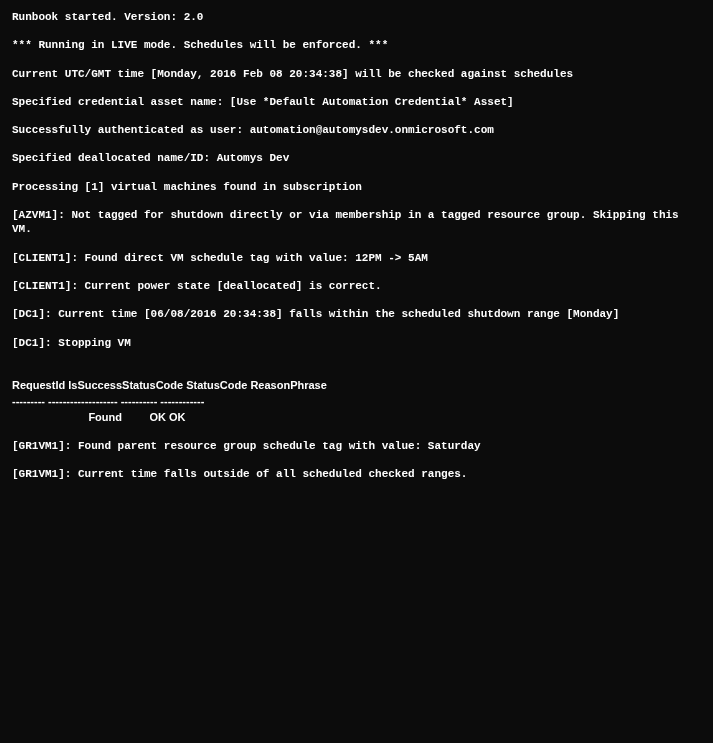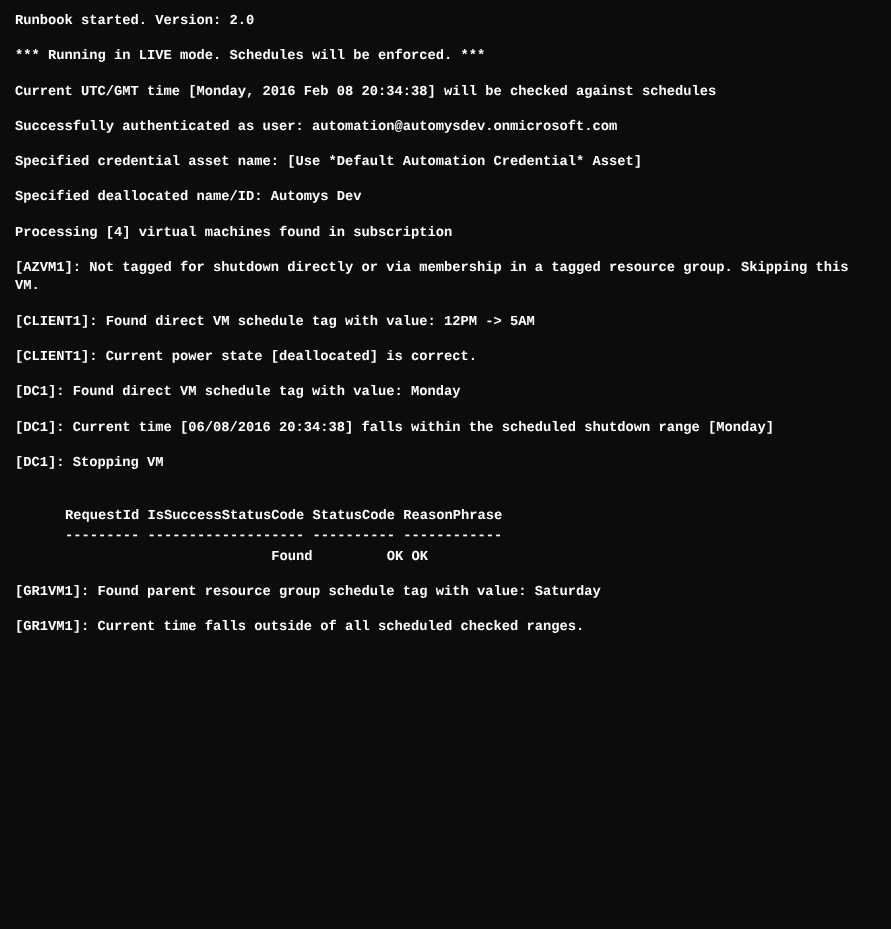--- a/index.html
+++ b/index.html
@@ -21,40 +21,38 @@
       margin-bottom: 14px;
       white-space: pre-wrap;
     }
     .line.tight {
       margin-bottom: 2px;
     }
     .line.extra-gap {
       margin-top: 28px;
     }
     .table-row {
-      font-family: Liberation Mono, monospace;
+      font-family: Liberation Sans, sans-serif;
       white-space: pre;
-      margin-left: 40px;
     }
   </style>
 </head>
 <body>
 
 <div>
   <div class="line">Runbook started. Version: 2.0</div>
   <div class="line">*** Running in LIVE mode. Schedules will be enforced. ***</div>
   <div class="line">Current UTC/GMT time [Monday, 2016 Feb 08 20:34:38] will be checked against schedules</div>
+  <div class="line">Specified credential asset name: [Use *Default Automation Credential* Asset]</div>
   <div class="line">Successfully authenticated as user: automation@automysdev.onmicrosoft.com</div>
-  <div class="line">Specified credential asset name: [Use *Default Automation Credential* Asset]</div>
   <div class="line">Specified deallocated name/ID: Automys Dev</div>
-  <div class="line">Processing [4] virtual machines found in subscription</div>
+  <div class="line">Processing [1] virtual machines found in subscription</div>
   <div class="line">[AZVM1]: Not tagged for shutdown directly or via membership in a tagged resource group. Skipping this VM.</div>
   <div class="line">[CLIENT1]: Found direct VM schedule tag with value: 12PM -&gt; 5AM</div>
   <div class="line">[CLIENT1]: Current power state [deallocated] is correct.</div>
-  <div class="line">[DC1]: Found direct VM schedule tag with value: Monday</div>
   <div class="line">[DC1]: Current time [06/08/2016 20:34:38] falls within the scheduled shutdown range [Monday]</div>
   <div class="line">[DC1]: Stopping VM</div>
 
   <div class="line tight table-row extra-gap">RequestId IsSuccessStatusCode StatusCode ReasonPhrase</div>
   <div class="line tight table-row">--------- ------------------- ---------- ------------</div>
   <div class="line table-row">                         Found         OK OK          </div>
 
   <div class="line">[GR1VM1]: Found parent resource group schedule tag with value: Saturday</div>
   <div class="line">[GR1VM1]: Current time falls outside of all scheduled checked ranges.</div>
 </div>

